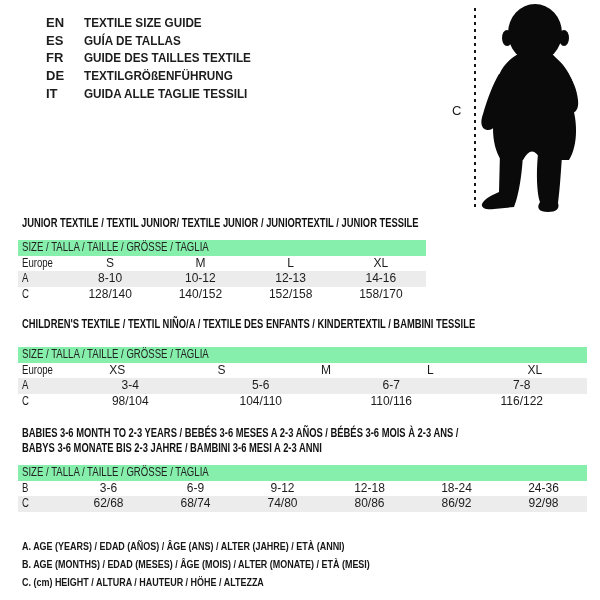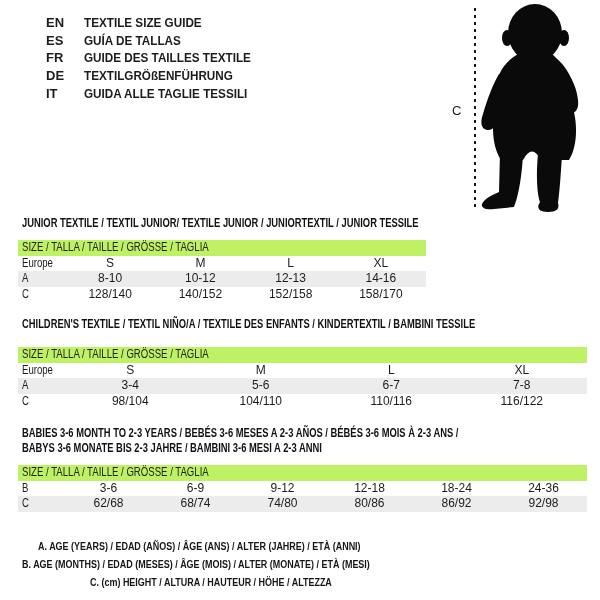--- a/index.html
+++ b/index.html
@@ -29,29 +29,29 @@
   .sec-title{position:absolute;left:22px;font-weight:bold;font-size:12.5px;line-height:15px;color:#111;}
   .sec1-title{top:216px;}
   .sec2-title{top:317px;}
   .sec3-title{top:426px;}
 
   
   .table{position:absolute;left:18px;font-size:12px;}
   .table1{top:240px;width:408px;}
   .table2{top:347px;width:569px;}
   .table3{top:465px;width:569px;}
-  .thead{height:15.5px;line-height:15.5px;background:#bef264;padding-left:4px;color:#222;}
+  .thead{height:15.5px;line-height:15.5px;background:#86efac;padding-left:4px;color:#222;}
   .trow{display:flex;height:15.5px;line-height:15.5px;}
   .trow.stripe{background:#ececec;}
   .tlabel{width:47px;padding-left:4px;box-sizing:border-box;text-align:left;}
   .tcell{flex:1;text-align:center;}
 
   
   .footnotes{position:absolute;left:22px;top:538px;font-weight:bold;font-size:11.5px;color:#161616;}
-  .footnote{height:17.8px;line-height:17.8px;text-align:center;}
+  .footnote{height:17.8px;line-height:17.8px;}
 </style>
 </head>
 <body>
 
 <div class="sheet">
 
   <div class="lang-list">
     <div class="lang-row">
       <span class="lang-code">EN</span>
       <span class="cond sx90">TEXTILE SIZE GUIDE</span>
@@ -127,20 +127,21 @@
 
   <div class="sec-title sec2-title">
     <span class="cond sx75">CHILDREN'S TEXTILE / TEXTIL NIÑO/A / TEXTILE DES ENFANTS / KINDERTEXTIL / BAMBINI TESSILE</span>
   </div>
   <div class="table table2">
     <div class="thead">
       <span class="cond sx80">SIZE / TALLA / TAILLE / GRÖSSE / TAGLIA</span>
     </div>
     <div class="trow">
       <span class="tlabel"><span class="cond sx80">Europe</span></span>
+      <span class="tcell">XS</span>
       <span class="tcell">S</span>
       <span class="tcell">M</span>
       <span class="tcell">L</span>
       <span class="tcell">XL</span>
     </div>
     <div class="trow stripe">
       <span class="tlabel"><span class="cond sx80">A</span></span>
       <span class="tcell">3-4</span>
       <span class="tcell">5-6</span>
       <span class="tcell">6-7</span>

